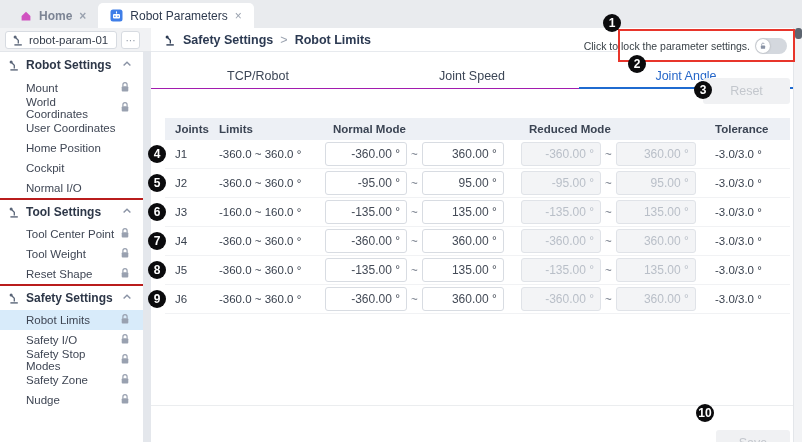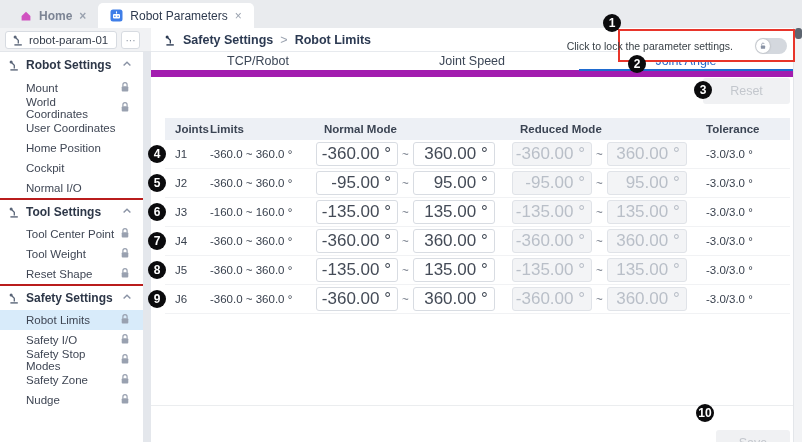--- a/index.html
+++ b/index.html
@@ -42,57 +42,57 @@
   .section + .section .sec-header { border-top:2px solid #b91c1c; }
   .side-item { height:20px; display:flex; align-items:center;
     padding-left:26px; padding-right:12px; font-size:11.5px; color:#3f4654; cursor:pointer;
     position:relative; }
   .side-item .lock { margin-left:auto; color:#99a1b0; }
   .side-item.selected { background:#d8ebfa; }
 
   
   #main { position:absolute; left:151px; top:52px; width:642px; height:390px; background:#fff; }
 
-  #main-tabs { position:absolute; left:0; top:0; width:642px; height:25px;
-    display:flex; border-bottom:7px solid #a21caf; }
+  #main-tabs { position:absolute; left:0; top:12px; width:642px; height:25px;
+    display:flex; border-bottom:1px solid #a21caf; }
   .mtab { flex:1; display:flex; align-items:center; justify-content:center;
     font-size:12.5px; color:#3c4656; cursor:pointer; position:relative; }
   .mtab.active { color:#2667c9; }
   .mtab.active::after { content:""; position:absolute; left:0; right:0; bottom:-1px;
     height:2px; background:#1f6bd0; }
 
   .gbtn { background:#f0f1f3; border:none; border-radius:3px; color:#c3c7cd;
     font-size:12.5px; font-family:inherit; }
   #reset-btn { position:absolute; right:3px; top:26px; width:87px; height:26px; }
   #save-btn { position:absolute; right:3px; top:358px; width:74px; height:26px;margin-top:20px; }
   #footer-line { position:absolute; left:0; top:353px; width:642px; height:1px; background:#ebedef; }
 
   
   #jtable { position:absolute; left:14px; top:66px; width:625px; }
   .thead { display:flex; align-items:center; height:22px; background:#edf0f5;
     font-size:11.5px; font-weight:bold; color:#3b4453; }
   .trow { display:flex; align-items:center; height:29px; border-bottom:1px solid #f1f2f4;
     font-size:11.5px; color:#39414e; }
   .c-joint { width:45px; padding-left:10px; }
-  .c-limits { width:106px; }
+  .c-limits { width:106px;margin-left:9px; }
   .c-normal { width:190px; display:flex; align-items:center; gap:4px; }
   .c-reduced { width:186px; margin-left:6px; display:flex; align-items:center; gap:4px; }
   .c-tol { flex:1; padding-left:8px; }
   .h-pad { padding-left:8px; }
   .tilde { color:#6a7280; }
   .val { width:82px; height:24px; border:1px solid #d8dce2; border-radius:3px;
-    text-align:right; padding-right:6px; font-size:17px; color:#444b57;
+    text-align:right; padding-right:6px; font-size:12px; color:#444b57;
     font-family:inherit; background:#fff; }
   .c-reduced .val { width:80px; }
   .val:disabled { background:#f3f4f6; color:#b9bfc8; border-color:#e0e3e8; }
 
   
   #lock-banner { position:absolute; left:618px; top:29px; width:177px; height:33px;
     border:2px solid #e8352b; background:#fff; z-index:30;
-    display:flex; align-items:center; justify-content:flex-end; gap:22px; padding:0 6px; }
+    display:flex; align-items:center; justify-content:flex-end; gap:5px; padding:0 6px; }
   #lock-banner .txt { font-size:10.5px; color:#3a4248; white-space:nowrap; }
   #lock-toggle { width:32px; height:16px; background:#d4d8de; border-radius:8px;
     position:relative; flex:0 0 auto; cursor:pointer; }
   #lock-toggle .knob { position:absolute; left:1px; top:1px; width:14px; height:14px;
     border-radius:50%; background:#fff; box-shadow:0 0 2px rgba(0,0,0,.25);
     display:flex; align-items:center; justify-content:center; color:#8a93a5; }
   #lock-toggle .knob .ic { width:8px; height:8px; }
 
   
   #scrollbar { position:absolute; left:793px; top:28px; width:9px; height:414px;

